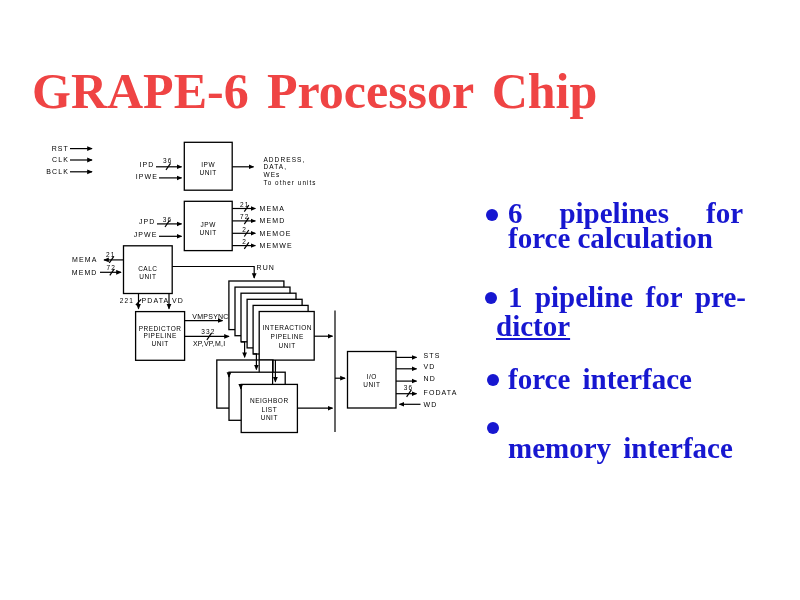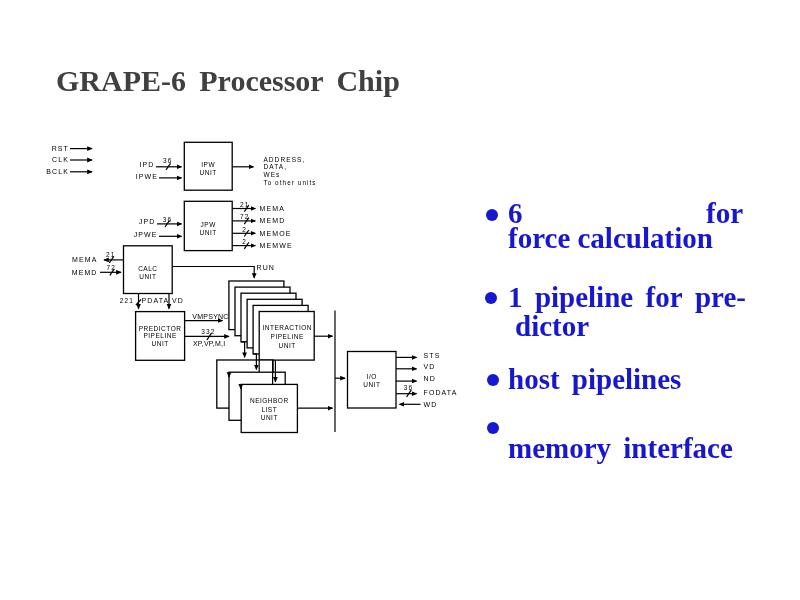--- a/index.html
+++ b/index.html
@@ -1,48 +1,49 @@
 <!DOCTYPE html>
 <html><head>
 <meta charset="utf-8">
 <style>
   html,body{margin:0;padding:0;}
   body{width:800px;height:600px;background:#ffffff;position:relative;overflow:hidden;
        font-family:"Liberation Sans", sans-serif;}
-  #title{position:absolute;left:56px;top:65.8px;font-family:"Liberation Serif",serif;
-         font-weight:bold;font-size:30px;color:#404040;line-height:1;white-space:nowrap;word-spacing:5.8px;}
+  #title{position:absolute;left:32px;top:65.8px;font-family:"Liberation Serif",serif;
+         font-weight:bold;font-size:50px;color:#ef4444;line-height:1;white-space:nowrap;word-spacing:5.8px;}
   .b{position:absolute;color:#1717d0;font-family:"Liberation Serif",serif;
      font-weight:bold;font-size:29px;line-height:1;white-space:nowrap;}
   .j{display:flex;justify-content:space-between;}
   .dot{position:absolute;width:12px;height:12px;border-radius:50%;background:#1717d0;}
   svg{position:absolute;left:0;top:0;}
   svg text{font-family:"Liberation Sans",sans-serif;fill:#000;}
 </style>
 </head>
 <body>
 <div id="title">GRAPE-6 Processor Chip</div>
 
 <div class="dot" style="left:485.7px;top:209.2px;"></div>
 <div class="b j" style="left:508px;top:198.7px;width:235px;">
     <span>6</span>
+    <span>pipelines</span>
     <span>for</span>
   </div>
 <div class="b" style="left:508px;top:224px;">force calculation</div>
 
 <div class="dot" style="left:485.4px;top:292.4px;"></div>
 <div class="b j" style="left:508px;top:283.0px;width:238px;">
     <span>1</span>
     <span>pipeline</span>
     <span>for</span>
     <span>pre-</span>
   </div>
-<div class="b" style="left:515px;top:312.4px;">dictor</div>
+<div class="b" style="left:496px;top:312.4px;text-decoration:underline;">dictor</div>
 
 <div class="dot" style="left:487px;top:374.4px;"></div>
-<div class="b" style="left:508px;top:365.0px;word-spacing:5px;">host pipelines</div>
+<div class="b" style="left:508px;top:365.0px;word-spacing:5px;">force interface</div>
 
 <div class="dot" style="left:487px;top:421.6px;"></div>
 <div class="b" style="left:508px;top:434px;word-spacing:5px;">memory interface</div>
 
 <svg width="800" height="600" viewBox="0 0 800 600">
 <defs>
 <marker id="a" viewBox="0 0 6 6" refX="5.2" refY="3" markerWidth="4.6" markerHeight="4.6" orient="auto">
   <path d="M0,0.4 L6,3 L0,5.6 Z" fill="#000"></path>
 </marker>
 </defs>

